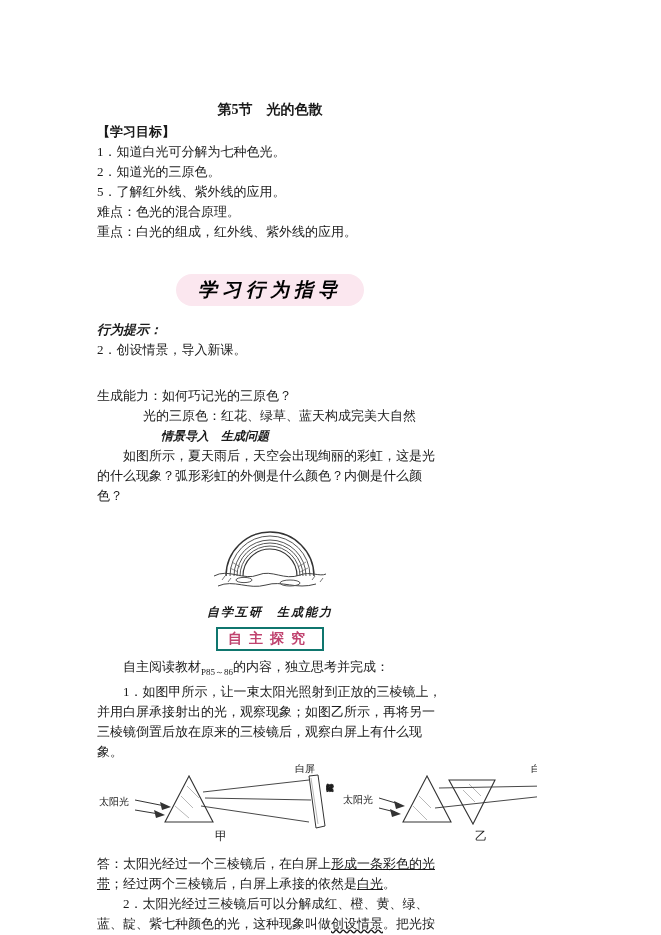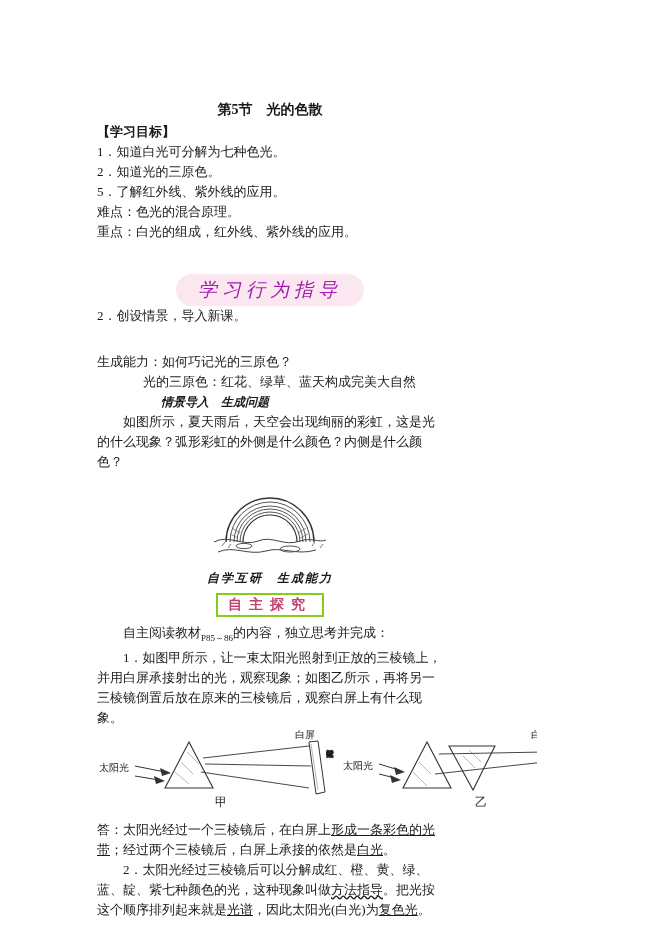--- a/index.html
+++ b/index.html
@@ -11,32 +11,32 @@
   }
   .page { position:relative; width:537px; height:935px; padding:100px 94px 0 97px; overflow:hidden; background:#fff; }
   .title { text-align:center; font-weight:bold; font-size:14px; line-height:20px; }
   .bold { font-weight:bold; }
   .line { font-size:13px; line-height:20px; }
   .para { font-size:13px; line-height:20px; }
   .indent { text-indent:2em; }
   .banner-wrap { text-align:center; margin-top:32px; }
   .banner {
     display:inline-block; background:#fbe7ef; border-radius:18px;
-    padding:3px 22px; color:#a21caf; font-size:19px; font-weight:normal;
+    padding:3px 22px; color:#000000; font-size:19px; font-weight:bold;
     font-style:italic; letter-spacing:5px;
   }
   .behavior-head { font-style:italic; font-weight:bold; font-size:13px; line-height:20px; margin-top:14px; }
   .method-block { margin-top:26px; }
   .method-line2 { padding-left:46px; }
   .side-note { font-style:italic; font-weight:bold; font-size:12px; margin-left:18px;text-align:right; }
   .figure-rainbow { text-align:center; margin-top:4px; }
   .caption { text-align:center; font-style:italic; font-weight:bold; font-size:12px; letter-spacing:2px; margin-top:2px; }
   .boxwrap { text-align:center; margin-top:6px; margin-bottom:6px; }
   .box-label {
-    display:inline-block; border:2px solid #84cc16; color:#c0436f;
+    display:inline-block; border:2px solid #0f766e; color:#c0436f;
     font-weight:bold; font-size:14px; padding:1px 10px; letter-spacing:7px;
   }
   sub.pages { font-size:9px; }
   u.straight { text-decoration:underline; }
   u.wavy { text-decoration:underline; text-decoration-style:wavy; }
   .diagram { position:relative; width:460px; height:88px; margin:2px auto 2px; }
   .diagram svg { position:absolute; left:0; top:0; }
   .dlabel { position:absolute; font-size:10px; line-height:12px; white-space:nowrap; }
   .dlabel.fig { font-size:12px; }
   .spectrum { position:absolute; writing-mode:vertical-rl; font-size:8px; line-height:9px; letter-spacing:0; }
@@ -52,20 +52,21 @@
   <div class="line">1．知道白光可分解为七种色光。</div>
   <div class="line">2．知道光的三原色。</div>
   <div class="line">5．了解红外线、紫外线的应用。</div>
   <div class="line">难点：色光的混合原理。</div>
   <div class="line">重点：白光的组成，红外线、紫外线的应用。</div>
 
   <div class="banner-wrap">
     <span class="banner">学习行为指导</span>
   </div>
 
+  <div class="behavior-head">行为提示：</div>
   <div class="line">2．创设情景，导入新课。</div>
 
   <div class="method-block">
     <div class="line">生成能力：如何巧记光的三原色？</div>
     <div class="line method-line2">
       <span>光的三原色：红花、绿草、蓝天构成完美大自然</span><span class="side-note">情景导入　生成问题</span>
     </div>
   </div>
 
   <div class="para indent">如图所示，夏天雨后，天空会出现绚丽的彩虹，这是光的什么现象？弧形彩虹的外侧是什么颜色？内侧是什么颜色？</div>
@@ -170,16 +171,16 @@
     <div class="dlabel" style="left:246px; top:30px;">太阳光</div>
     <div class="dlabel" style="left:434px; top:-1px;">白屏</div>
     <div class="dlabel fig" style="left:378px; top:66px;">乙</div>
   </div>
 
   <div class="para">
     <span>答：太阳光经过一个三棱镜后，在白屏上</span><u class="straight">形成一条彩色的光带</u><span>；经过两个三棱镜后，白屏上承接的依然是</span><u class="straight">白光</u><span>。</span>
   </div>
 
   <div class="para indent">
-    <span>2．太阳光经过三棱镜后可以分解成红、橙、黄、绿、蓝、靛、紫七种颜色的光，这种现象叫做</span><u class="wavy">方法指导</u><span>。把光按这个顺序排列起来就是</span><u class="straight">光谱</u><span>，因此太阳光(白光)为</span><u class="straight">复色光</u><span>。</span>
+    <span>2．太阳光经过三棱镜后可以分解成红、橙、黄、绿、蓝、靛、紫七种颜色的光，这种现象叫做</span><u class="wavy">创设情景</u><span>。把光按这个顺序排列起来就是</span><u class="straight">光谱</u><span>，因此太阳光(白光)为</span><u class="straight">复色光</u><span>。</span>
   </div>
 
 </div>
 
 </body></html>

